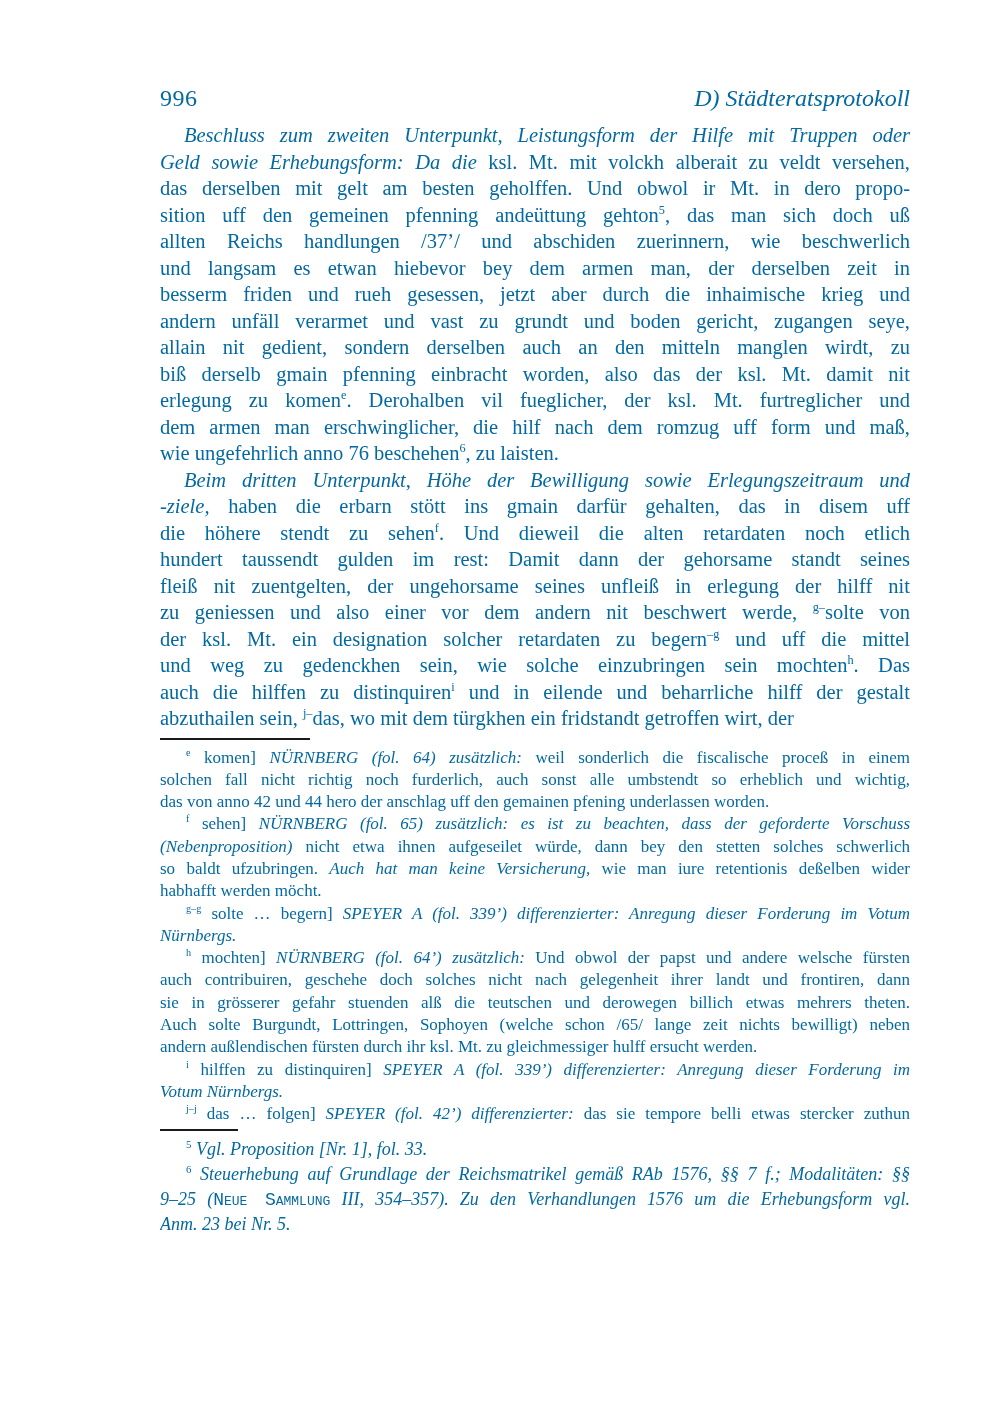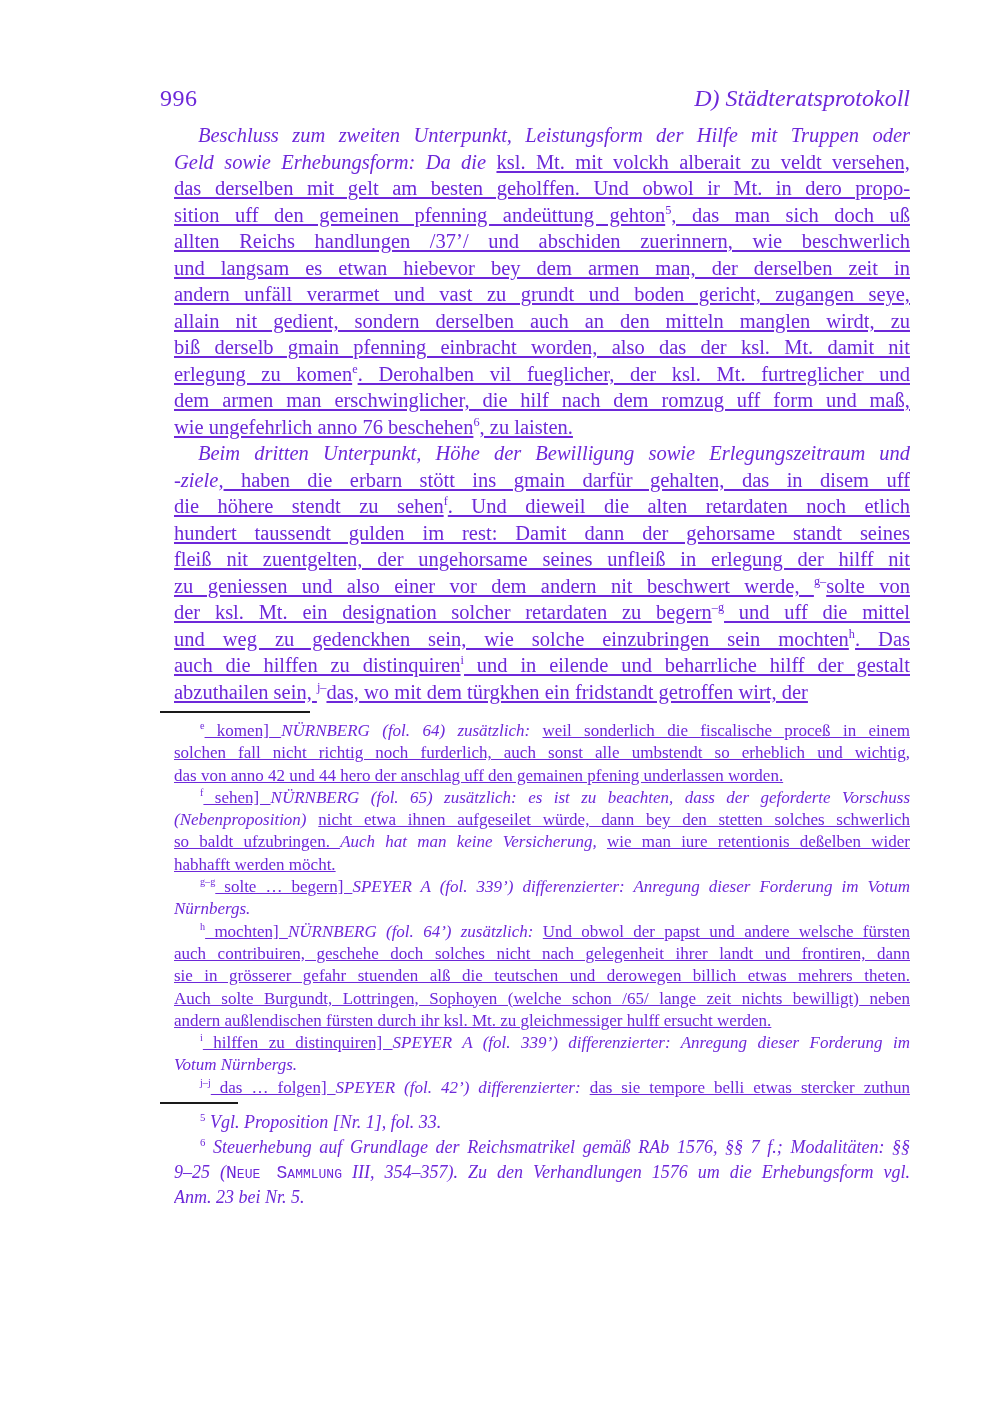--- a/index.html
+++ b/index.html
@@ -44,25 +44,24 @@
     margin-top: 10px;
     font-size: 20.5px;
   }
   .bodytext .line { line-height: 26.5px; height: 26.5px; }
   
   .line {
     text-align: justify;
     text-align-last: justify;
     overflow: hidden;
     white-space: normal;
-    margin-left: 14px;
   }
   .line.last { text-align-last: left; }
   .line.ind { text-indent: 24px; }
-  .run-r { font-style: normal; text-decoration: underline; }
+  .run-r { font-style: normal; }
   .run-i { font-style: italic; }
   .run-sc { font-variant: small-caps; font-family: Liberation Mono, monospace; }
   .run-sup {
     vertical-align: super;
     font-size: 60%;
     line-height: 0;
   }
   
   .rule1 {
     margin-top: 6px;
@@ -84,35 +83,36 @@
   .commentary {
     margin-top: 6px;
     font-size: 18px;
   }
   .commentary .line { line-height: 25px; height: 25px; }
   .commentary .line.ind { text-indent: 26px; }
 </style>
 </head>
 <body>
 
-<div class="sheet" style="background: rgb(255, 255, 255); color: #6d28d9;">
+<div class="sheet" style="background: rgb(255, 255, 255); color: #0369a1;">
   <div class="column">
 
     <div class="runhead">
       <span class="pagenum">996</span>
       <span class="headtitle">D) Städteratsprotokoll</span>
     </div>
 
     <div class="bodytext">
         <div class="line ind"><span class="run-i">Beschluss zum zweiten Unterpunkt, Leistungsform der Hilfe mit Truppen oder</span></div>
         <div class="line"><span class="run-i">Geld sowie Erhebungsform: Da die </span><span class="run-r">ksl. Mt. mit volckh alberait zu veldt versehen,</span></div>
         <div class="line"><span class="run-r">das derselben mit gelt am besten geholffen. Und obwol ir Mt. in dero propo-</span></div>
         <div class="line"><span class="run-r">sition uff den gemeinen pfenning andeüttung gehton</span><span class="run-sup">5</span><span class="run-r">, das man sich doch uß</span></div>
         <div class="line"><span class="run-r">allten Reichs handlungen /37’/ und abschiden zuerinnern, wie beschwerlich</span></div>
         <div class="line"><span class="run-r">und langsam es etwan hiebevor bey dem armen man, der derselben zeit in</span></div>
+        <div class="line"><span class="run-r">besserm friden und rueh gesessen, jetzt aber durch die inhaimische krieg und</span></div>
         <div class="line"><span class="run-r">andern unfäll verarmet und vast zu grundt und boden gericht, zugangen seye,</span></div>
         <div class="line"><span class="run-r">allain nit gedient, sondern derselben auch an den mitteln manglen wirdt, zu</span></div>
         <div class="line"><span class="run-r">biß derselb gmain pfenning einbracht worden, also das der ksl. Mt. damit nit</span></div>
         <div class="line"><span class="run-r">erlegung zu komen</span><span class="run-sup">e</span><span class="run-r">. Derohalben vil fueglicher, der ksl. Mt. furtreglicher und</span></div>
         <div class="line"><span class="run-r">dem armen man erschwinglicher, die hilf nach dem romzug uff form und maß,</span></div>
         <div class="line last"><span class="run-r">wie ungefehrlich anno 76 beschehen</span><span class="run-sup">6</span><span class="run-r">, zu laisten.</span></div>
         <div class="line ind"><span class="run-i">Beim dritten Unterpunkt, Höhe der Bewilligung sowie Erlegungszeitraum und</span></div>
         <div class="line"><span class="run-i">-ziele,</span><span class="run-r"> haben die erbarn stött ins gmain darfür gehalten, das in disem uff</span></div>
         <div class="line"><span class="run-r">die höhere stendt zu sehen</span><span class="run-sup">f</span><span class="run-r">. Und dieweil die alten retardaten noch etlich</span></div>
         <div class="line"><span class="run-r">hundert taussendt gulden im rest: Damit dann der gehorsame standt seines</span></div>

